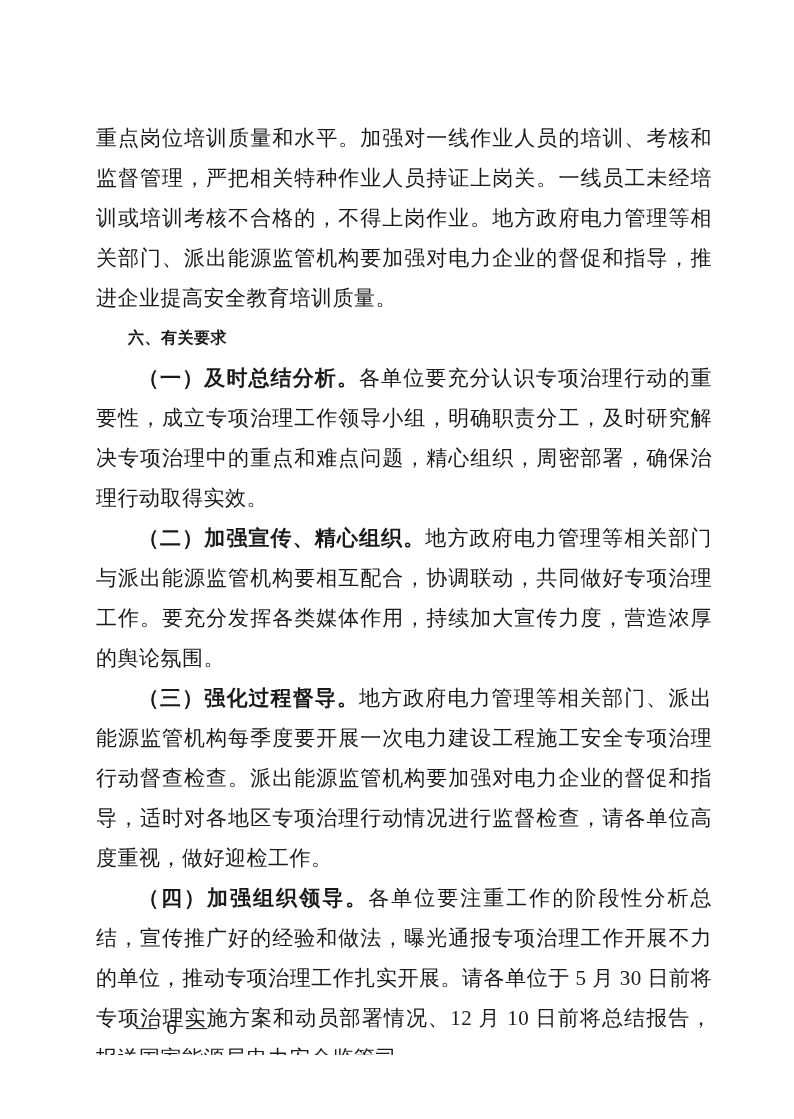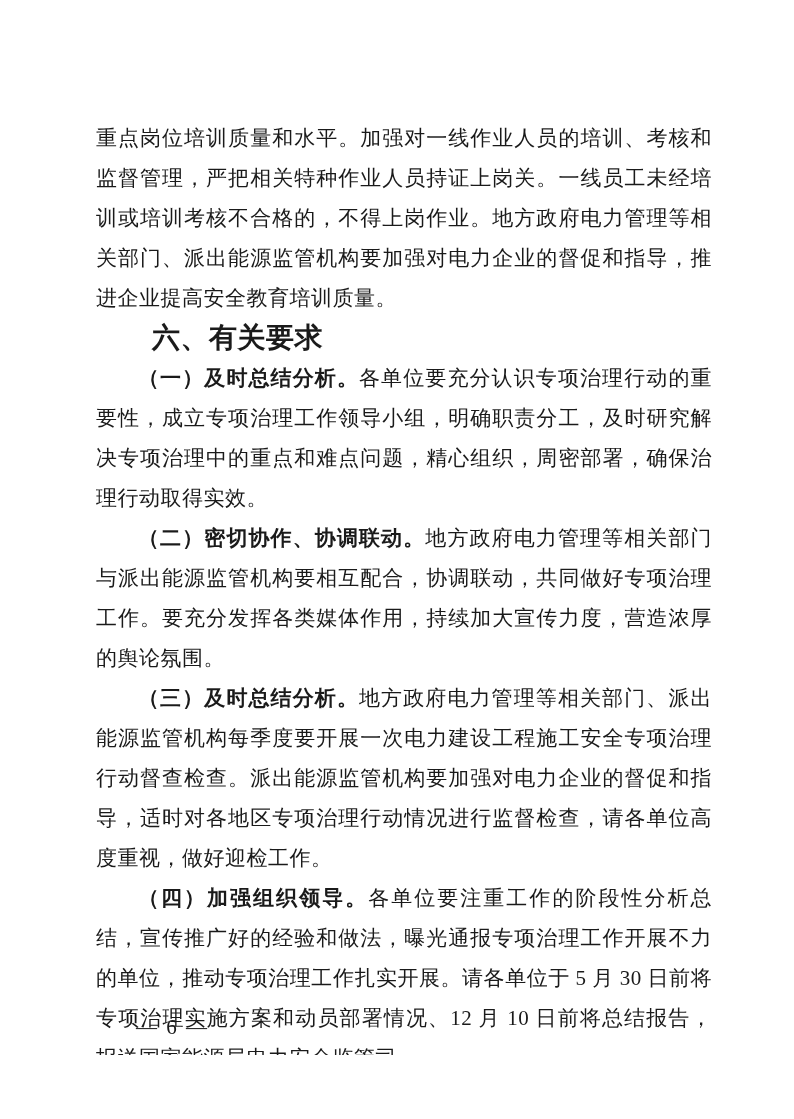--- a/index.html
+++ b/index.html
@@ -29,21 +29,21 @@
   }
   .body-para {
     margin: 0;
     text-indent: 2em;
   }
   .body-para.no-indent {
     text-indent: 0;
   }
   .section-heading {
     margin: 0;
-    font-size: 28px;
+    font-size: 16px;
     line-height: 40px;
     font-weight: bold;
     text-indent: 2em;
   }
   .para-lead {
     font-weight: bold;
   }
   .page-footer {
     position: absolute;
     left: 136px;
@@ -59,22 +59,22 @@
 
 <div class="page">
   <div class="content">
 
     <p class="body-para no-indent">重点岗位培训质量和水平。加强对一线作业人员的培训、考核和监督管理，严把相关特种作业人员持证上岗关。一线员工未经培训或培训考核不合格的，不得上岗作业。地方政府电力管理等相关部门、派出能源监管机构要加强对电力企业的督促和指导，推进企业提高安全教育培训质量。</p>
 
     <h2 class="section-heading">六、有关要求</h2>
 
     <p class="body-para"><span class="para-lead">（一）及时总结分析。</span><span>各单位要充分认识专项治理行动的重要性，成立专项治理工作领导小组，明确职责分工，及时研究解决专项治理中的重点和难点问题，精心组织，周密部署，确保治理行动取得实效。</span></p>
 
-    <p class="body-para"><span class="para-lead">（二）密切协作、协调联动。</span><span>地方政府电力管理等相关部门与派出能源监管机构要相互配合，协调联动，共同做好专项治理工作。要充分发挥各类媒体作用，持续加大宣传力度，营造浓厚的舆论氛围。</span></p>
+    <p class="body-para"><span class="para-lead">（二）加强宣传、精心组织。</span><span>地方政府电力管理等相关部门与派出能源监管机构要相互配合，协调联动，共同做好专项治理工作。要充分发挥各类媒体作用，持续加大宣传力度，营造浓厚的舆论氛围。</span></p>
 
-    <p class="body-para"><span class="para-lead">（三）及时总结分析。</span><span>地方政府电力管理等相关部门、派出能源监管机构每季度要开展一次电力建设工程施工安全专项治理行动督查检查。派出能源监管机构要加强对电力企业的督促和指导，适时对各地区专项治理行动情况进行监督检查，请各单位高度重视，做好迎检工作。</span></p>
+    <p class="body-para"><span class="para-lead">（三）强化过程督导。</span><span>地方政府电力管理等相关部门、派出能源监管机构每季度要开展一次电力建设工程施工安全专项治理行动督查检查。派出能源监管机构要加强对电力企业的督促和指导，适时对各地区专项治理行动情况进行监督检查，请各单位高度重视，做好迎检工作。</span></p>
 
     <p class="body-para"><span class="para-lead">（四）加强组织领导。</span><span>各单位要注重工作的阶段性分析总结，宣传推广好的经验和做法，曝光通报专项治理工作开展不力的单位，推动专项治理工作扎实开展。请各单位于 5 月 30 日前将专项治理实施方案和动员部署情况、12 月 10 日前将总结报告，报送国家能源局电力安全监管司。</span></p>
 
   </div>
 
   <div class="page-footer">— 6 —</div>
 </div>
 
 </body></html>

